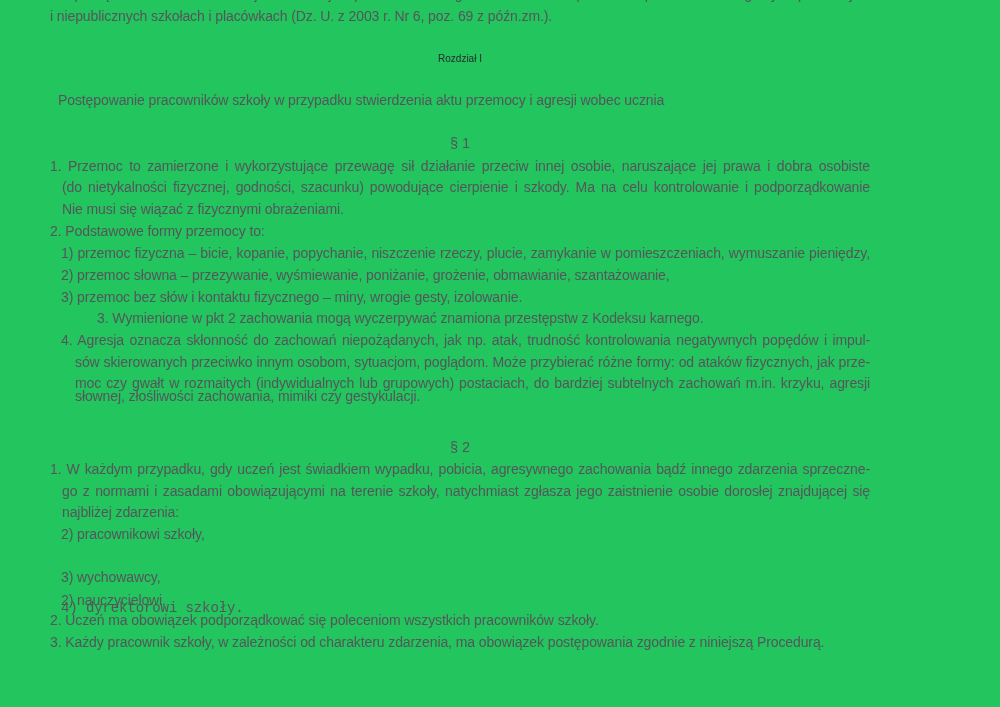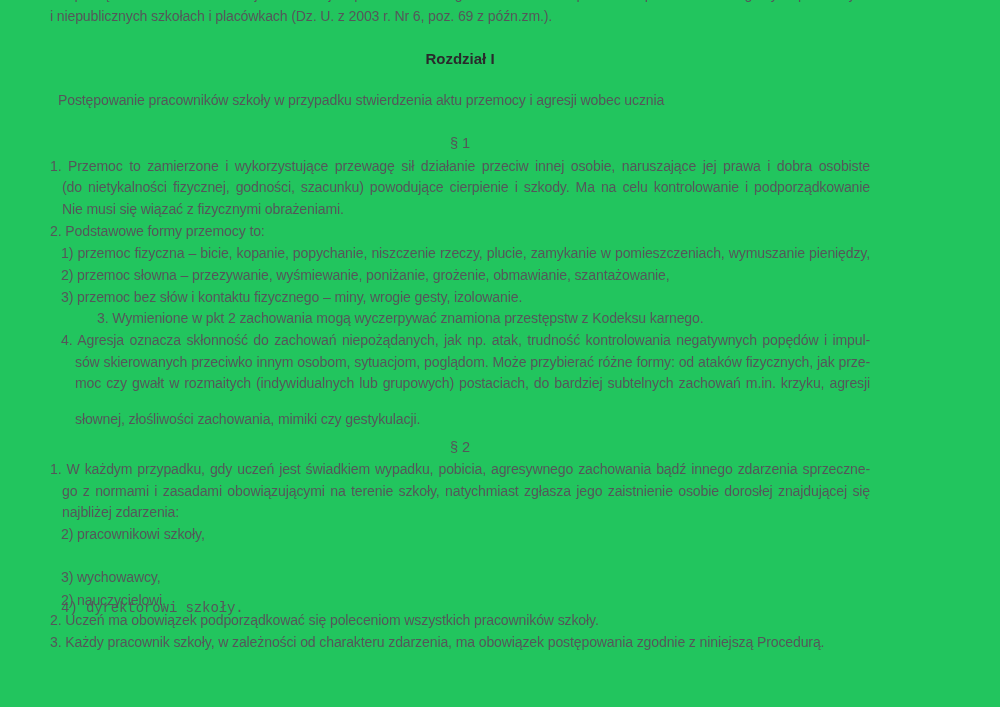--- a/index.html
+++ b/index.html
@@ -30,23 +30,23 @@
     height: 22px;
     overflow: hidden;
     white-space: normal;
   }
   .ind-a { left: 50px; width: 820px; }
   .ind-b { left: 61px; width: 809px; }
   .ind-c { left: 62px; width: 808px; }
   .ind-d { left: 75px; width: 795px; }
   .center { left: 50px; width: 820px; text-align: center; }
   .chapter {
-    font-weight: bold;
+    font-weight: normal;
     color: #2a2a2c;
-    font-size: 15px;
+    font-size: 10px;
     letter-spacing: 0;
   }
   .section {
     color: #55565a;
     font-size: 14.5px;
   }
   .just { text-align: justify; }
   .just::after {
     content: "";
     display: inline-block;
@@ -68,21 +68,21 @@
       <div class="line ind-c just" style="top: 177px;">(do nietykalności fizycznej, godności, szacunku) powodujące cierpienie i szkody. Ma na celu kontrolowanie i podporządkowanie ofiary.</div>
       <div class="line ind-c" style="top: 199px;">Nie musi się wiązać z fizycznymi obrażeniami.</div>
       <div class="line ind-a" style="top: 221px;">2. Podstawowe formy przemocy to:</div>
       <div class="line ind-b just" style="top: 243px;">1) przemoc fizyczna – bicie, kopanie, popychanie, niszczenie rzeczy, plucie, zamykanie w pomieszczeniach, wymuszanie pieniędzy,</div>
       <div class="line ind-b" style="top: 265px;">2) przemoc słowna – przezywanie, wyśmiewanie, poniżanie, grożenie, obmawianie, szantażowanie,</div>
       <div class="line ind-b" style="top: 287px;">3) przemoc bez słów i kontaktu fizycznego – miny, wrogie gesty, izolowanie.</div>
       <div class="line ind-b" style="top: 308px; margin-left: 36px;">3. Wymienione w pkt 2 zachowania mogą wyczerpywać znamiona przestępstw z Kodeksu karnego.</div>
       <div class="line ind-b just" style="top: 330px;">4. Agresja oznacza skłonność do zachowań niepożądanych, jak np. atak, trudność kontrolowania negatywnych popędów i impul-</div>
       <div class="line ind-d just" style="top: 352px;">sów skierowanych przeciwko innym osobom, sytuacjom, poglądom. Może przybierać różne formy: od ataków fizycznych, jak prze-</div>
       <div class="line ind-d just" style="top: 373px;">moc czy gwałt w rozmaitych (indywidualnych lub grupowych) postaciach, do bardziej subtelnych zachowań m.in. krzyku, agresji</div>
-      <div class="line ind-d" style="top: 409px;">słownej, złośliwości zachowania, mimiki czy gestykulacji.</div>
+      <div class="line ind-d" style="top: 386px;">słownej, złośliwości zachowania, mimiki czy gestykulacji.</div>
       <div class="line center section" style="top: 437px;">§ 2</div>
       <div class="line ind-a just" style="top: 459px;">1. W każdym przypadku, gdy uczeń jest świadkiem wypadku, pobicia, agresywnego zachowania bądź innego zdarzenia sprzeczne-</div>
       <div class="line ind-c just" style="top: 481px;">go z normami i zasadami obowiązującymi na terenie szkoły, natychmiast zgłasza jego zaistnienie osobie dorosłej znajdującej się</div>
       <div class="line ind-c" style="top: 502px;">najbliżej zdarzenia:</div>
       <div class="line ind-b" style="top: 524px;">2) pracownikowi szkoły,</div>
       <div class="line ind-b" style="top: 546px; margin-top: 44px;">2) nauczycielowi,</div>
       <div class="line ind-b" style="top: 567px;">3) wychowawcy,</div>
       <div class="line ind-b" style="top: 598px; font-family: Liberation Mono, monospace;">4) dyrektorowi szkoły.</div>
       <div class="line ind-a" style="top: 610px;">2. Uczeń ma obowiązek podporządkować się poleceniom wszystkich pracowników szkoły.</div>
       <div class="line ind-a" style="top: 632px;">3. Każdy pracownik szkoły, w zależności od charakteru zdarzenia, ma obowiązek postępowania zgodnie z niniejszą Procedurą.</div>

